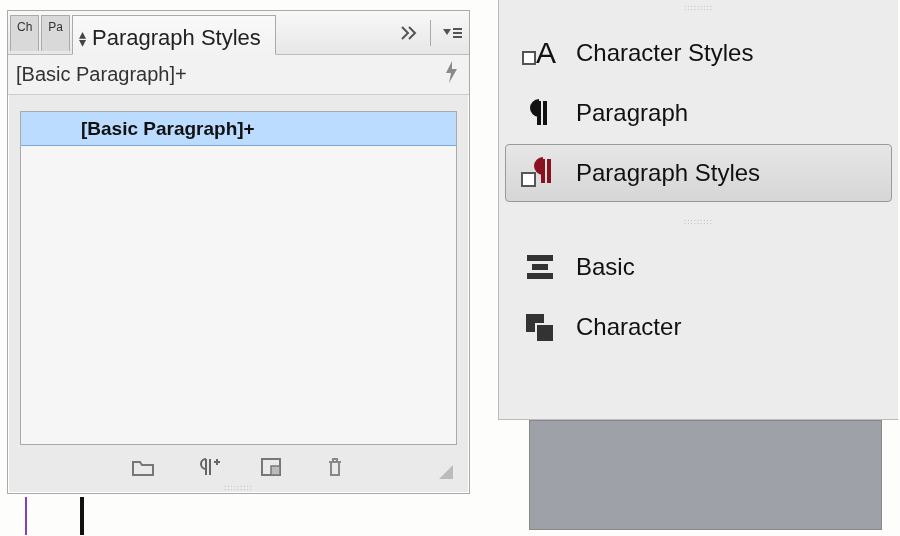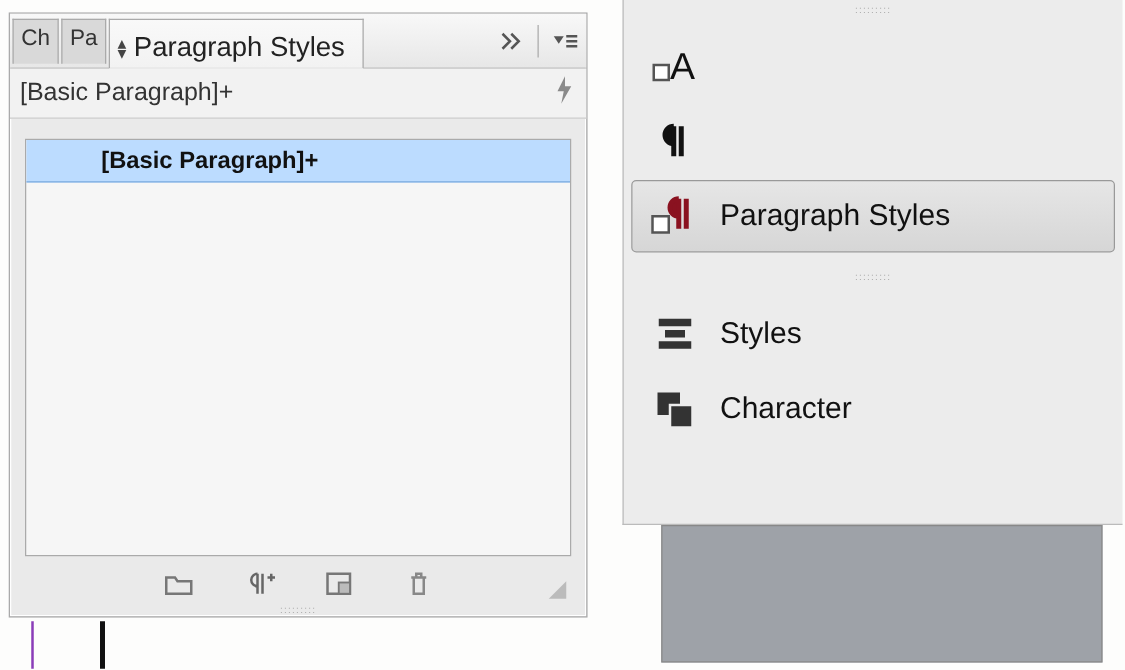--- a/index.html
+++ b/index.html
@@ -19,21 +19,21 @@
     position:absolute; top:0; left:0; right:0; height:44px;
     background: linear-gradient(#f8f8f8,#e7e7e7);
     border-bottom:1px solid #bbb;
     display:flex; align-items:flex-start;
   }
   .mini-tab {
     height:36px;
     border:1px solid #aaa;
     border-bottom:none;
     background:#ededed;
-    font-size:18px;
+    font-size:12px;
     padding:4px 6px 0 6px;
     margin-top:4px;
     margin-left:2px;
     color:#333;
     position:relative;
   }
   .mini-tab.back {
     background:#d9d9d9;
   }
   .active-tab {
@@ -269,28 +269,30 @@
 
   <div class="group">
 
     <div class="item">
       <span class="icn ic-charstyles">
         <svg width="36" height="34">
           <rect x="1" y="16" width="12" height="12" fill="#fff" stroke="#555" stroke-width="2"></rect>
           <text x="14" y="27" font-size="30" font-family="Georgia,serif" fill="#111">A</text>
         </svg>
       </span>
+      <span>Character Styles</span>
     </div>
 
     <div class="item">
       <span class="icn">
         <svg width="30" height="32">
           <path d="M14 4 L14 28 M20 4 L20 28 M14 4 A7 7 0 0 0 14 18" stroke="#111" stroke-width="4" fill="#111"></path>
         </svg>
       </span>
+      <span>Paragraph</span>
     </div>
 
     <div class="item selected">
       <span class="icn ic-parastyles">
         <svg width="38" height="34">
           <rect x="1" y="17" width="13" height="13" fill="#fff" stroke="#555" stroke-width="2"></rect>
           <path d="M22 3 L22 27 M28 3 L28 27 M22 3 A7 7 0 0 0 22 17" stroke="#8a1220" stroke-width="4" fill="#8a1220"></path>
         </svg>
       </span>
       <span>Paragraph Styles</span>
@@ -300,21 +302,21 @@
   <div class="dock-grip">:::::::::</div>
 
   <div class="group">
 
     <div class="item">
       <span class="icn ic-align">
         <span style="width:26px"></span>
         <span style="width:16px"></span>
         <span style="width:26px"></span>
       </span>
-      <span>Styles</span>
+      <span>Basic</span>
     </div>
 
     <div class="item">
       <span class="icn">
         <svg width="34" height="32">
           <rect x="3" y="3" width="18" height="18" fill="#333"></rect>
           <rect x="13" y="13" width="18" height="18" fill="#333" stroke="#ececec" stroke-width="2"></rect>
         </svg>
       </span>
       <span>Character</span>

